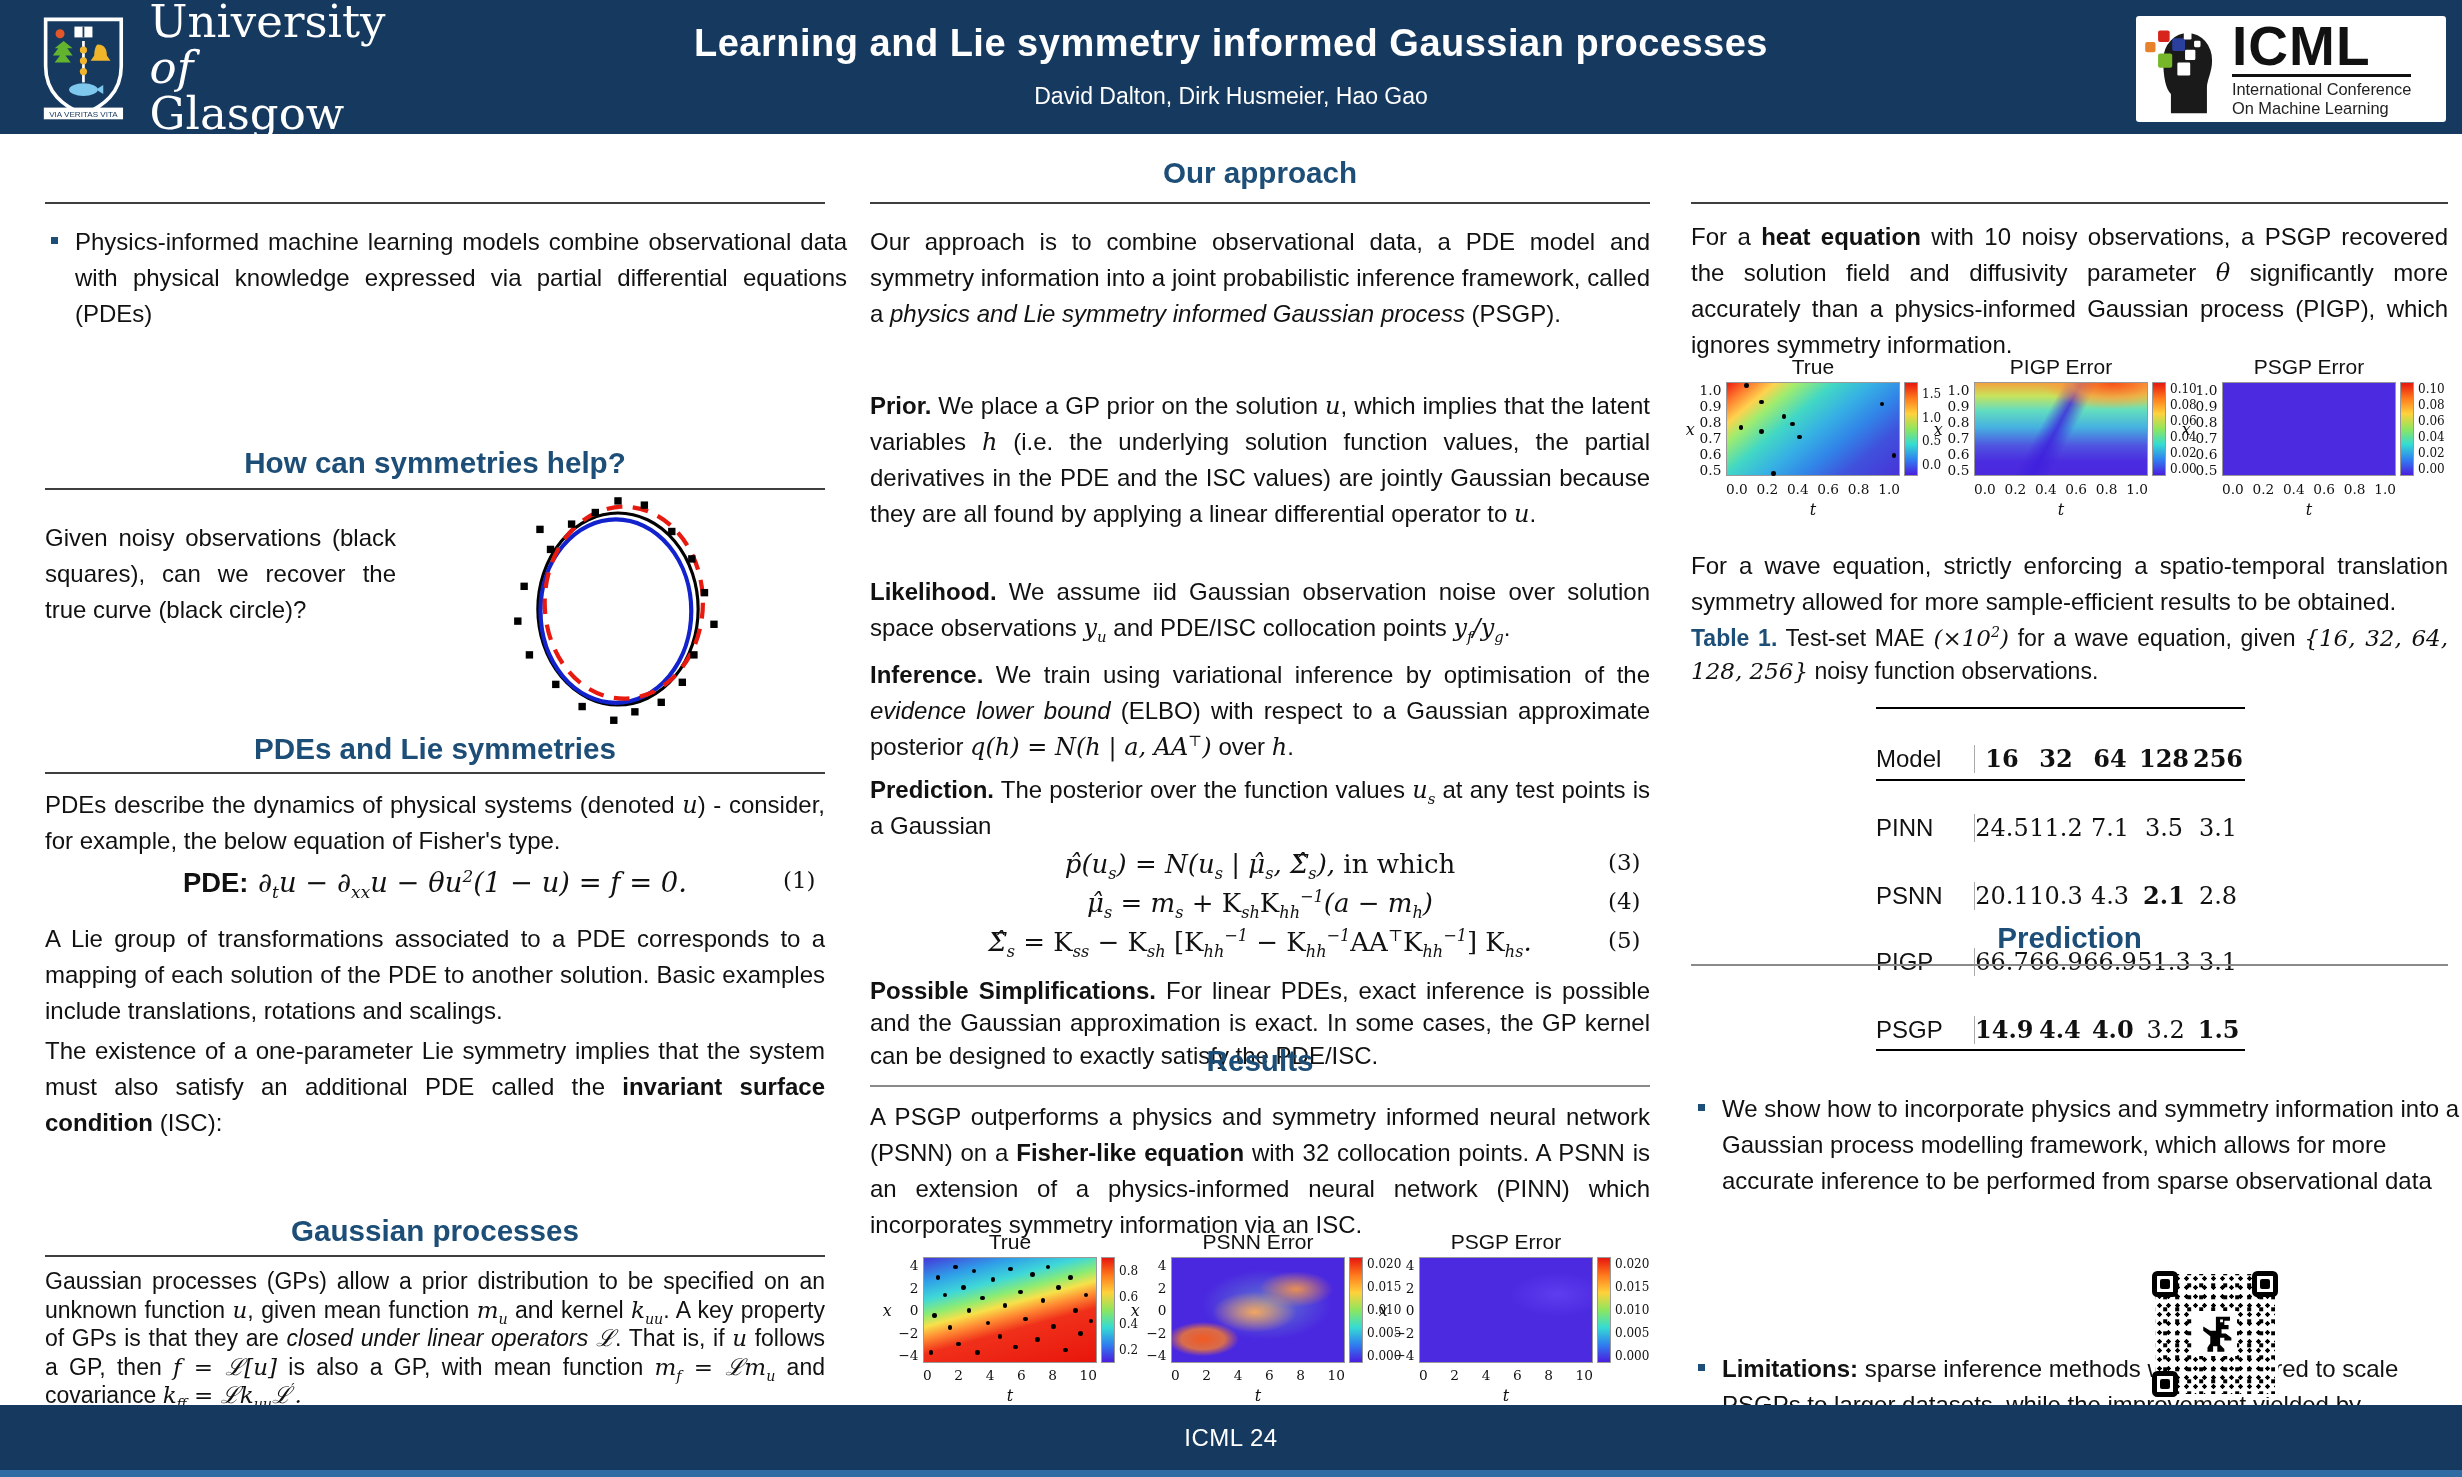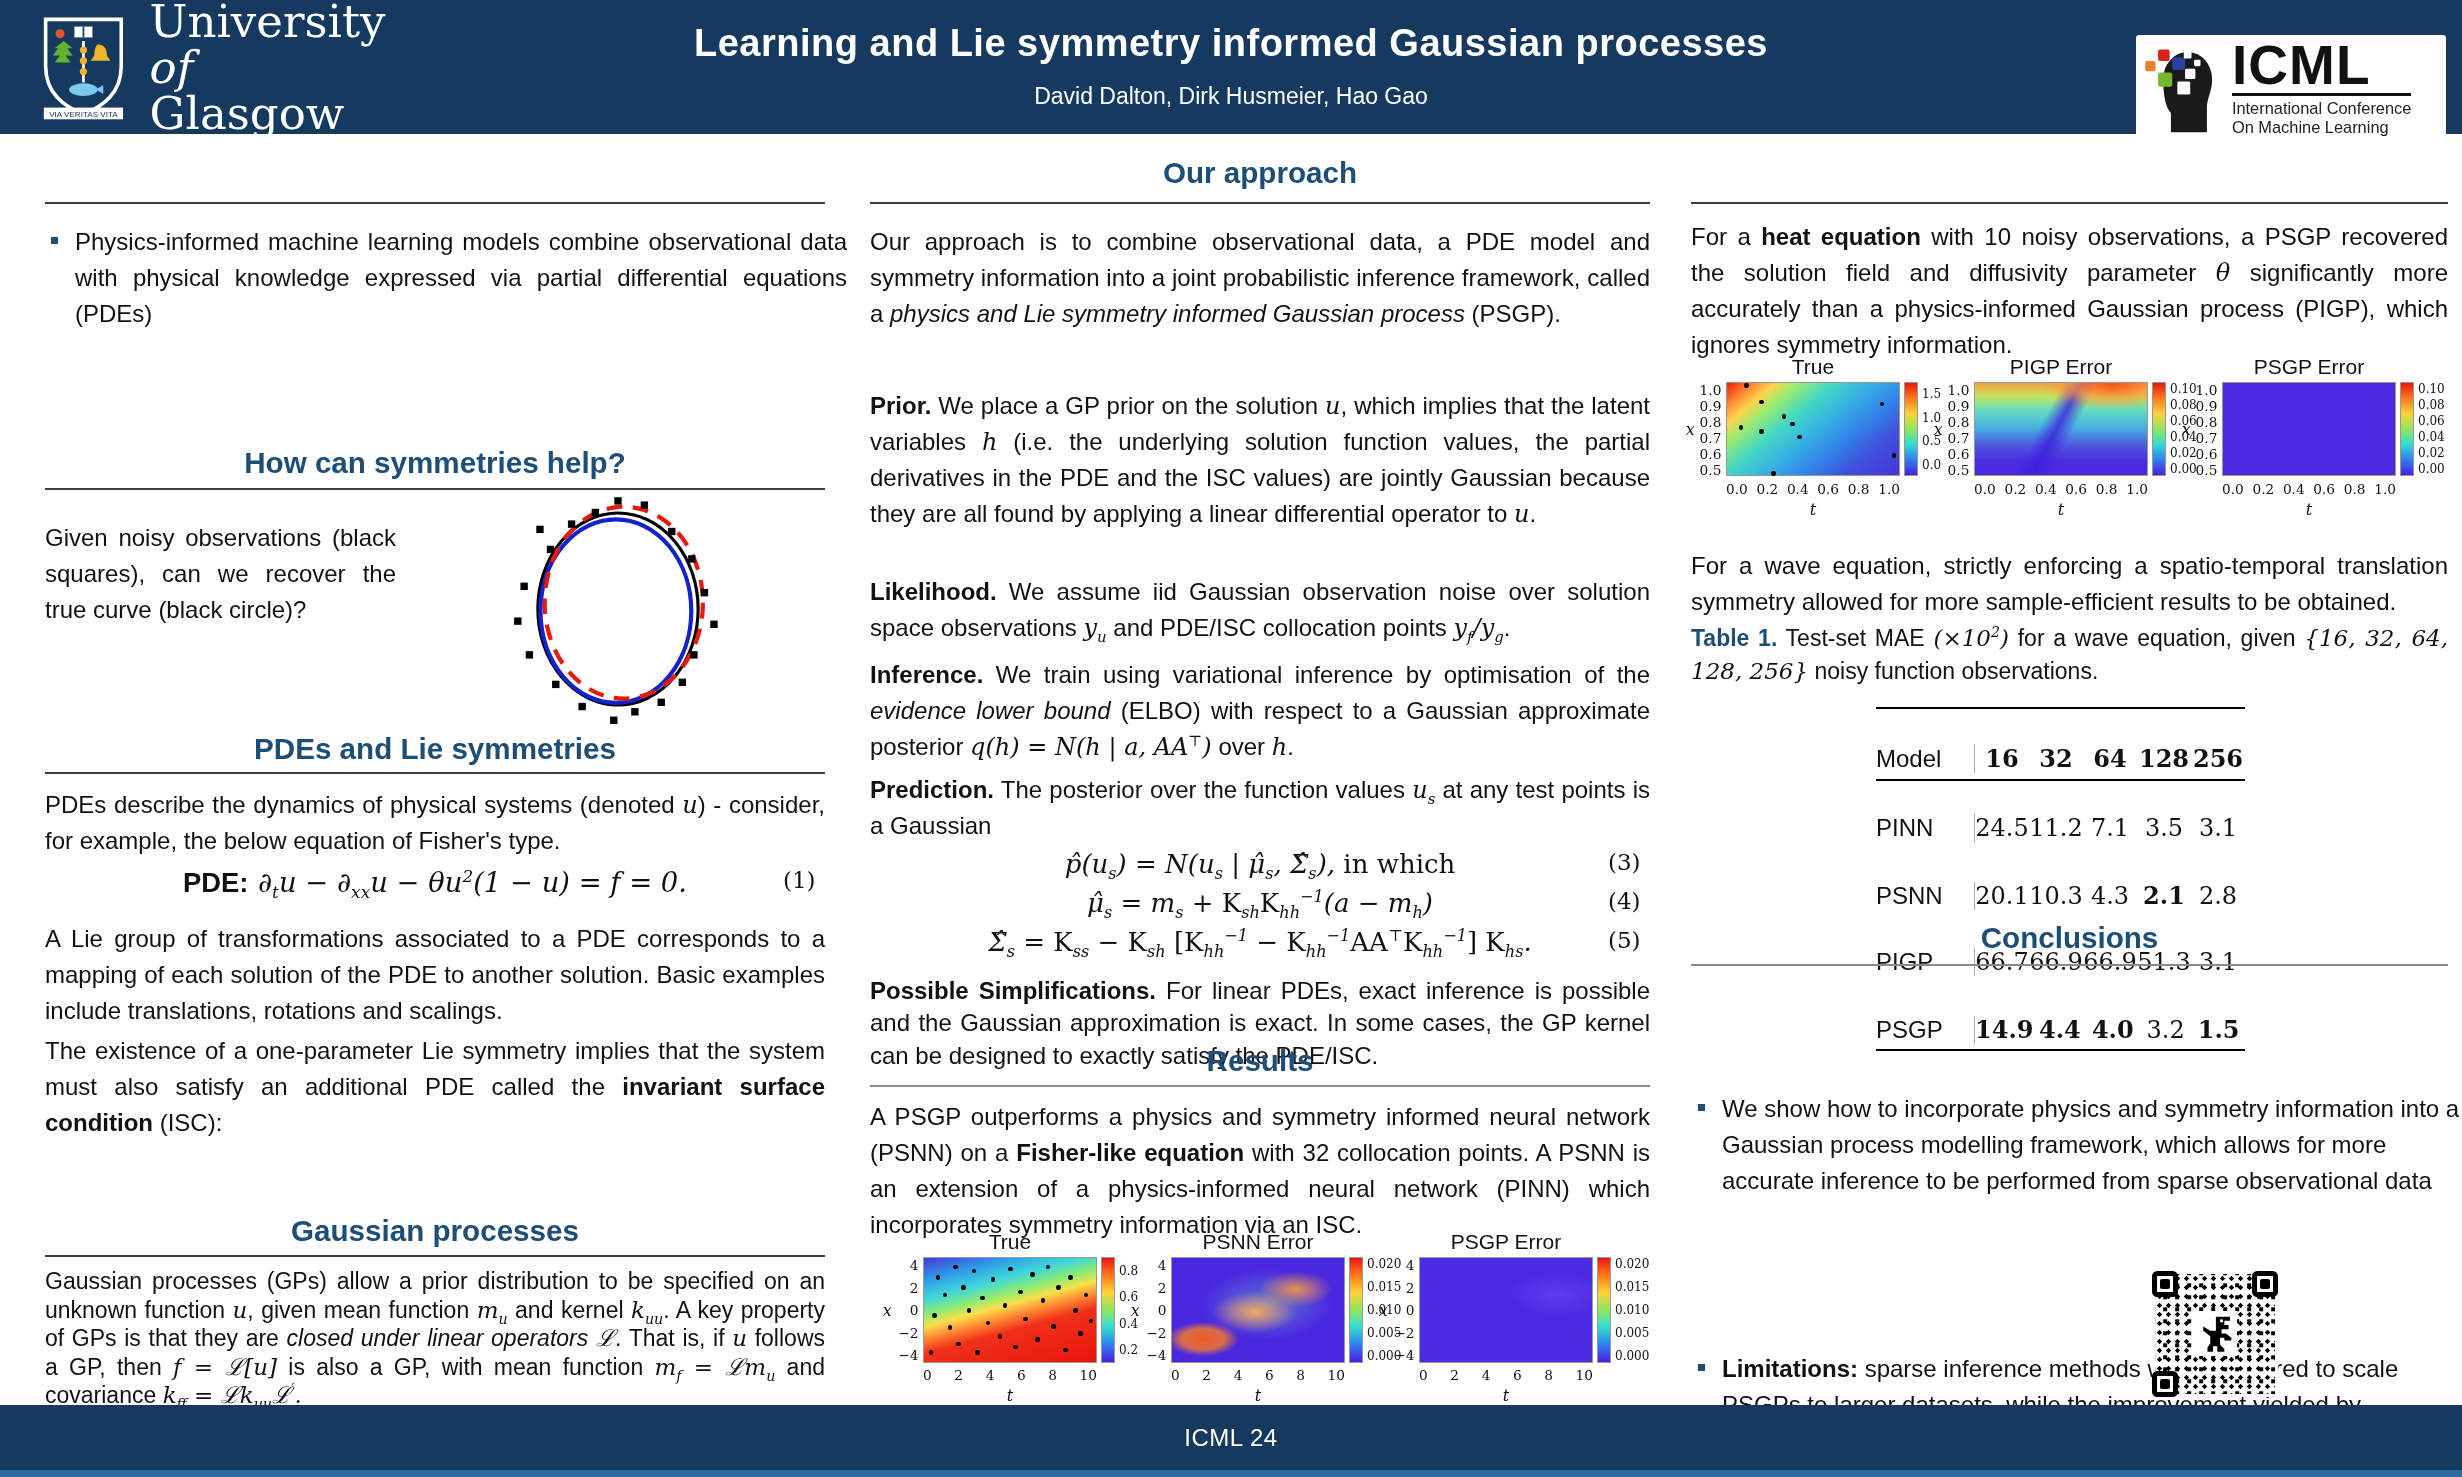--- a/index.html
+++ b/index.html
@@ -13,21 +13,21 @@
   .ftr-label{color:#fff;font-size:24px;letter-spacing:0.5px;}
   .title{position:absolute;left:475px;right:475px;top:22px;text-align:center;color:#fff;
          font-size:38px;font-weight:bold;letter-spacing:0.5px;}
   .authors{position:absolute;left:633px;right:633px;top:83px;text-align:center;color:#fff;font-size:23px;}
   
   .uofg{position:absolute;left:31px;top:13.7px;width:364px;height:108px;display:flex;align-items:center;gap:13.7px;}
   .uofg-text{color:#fff;font-family:"DejaVu Serif",serif;line-height:1.02;font-size:45px;}
   .uofg-text .of{font-style:italic;}
   
   .icml{position:absolute;left:2136px;top:16px;width:310px;height:106px;background:#fff;border-radius:3.2px;
-        display:flex;align-items:center;gap:9.5px;padding:0 7.4px;box-sizing:border-box;margin-top:19px;}
+        display:flex;align-items:center;gap:9.5px;padding:0 7.4px;box-sizing:border-box;}
   .icml-txt{display:flex;flex-direction:column;}
   .icml-acro{font-size:55px;font-weight:800;color:#111;line-height:0.95;letter-spacing:1.1px;
              border-bottom:3.7px solid #111;padding-bottom:2.1px;}
   .icml-sub{font-size:16.4px;color:#222;line-height:1.15;margin-top:3.2px;}
   
   .sec-h{position:absolute;text-align:center;color:#1d4e77;font-weight:bold;font-size:29.6px;}
   .rule{position:absolute;height:1.6px;background:#3f3f3f;}
   .para{position:absolute;font-size:24px;line-height:1.5;text-align:justify;}
   .para.tight{font-size:23px;line-height:1.24;}
   .b{font-weight:bold;}
@@ -508,21 +508,21 @@
       <div class="trow">
         <div class="c-model">PSGP</div>
         <div class="c-val b">14.9</div>
         <div class="c-val b">4.4</div>
         <div class="c-val b">4.0</div>
         <div class="c-val">3.2</div>
         <div class="c-val b">1.5</div>
       </div>
     </div>
 
-  <div class="sec-h" style="left:1691px;top:921px;width:757px;">Conclusions</div>
+  <div class="sec-h" style="left:1691px;top:921px;width:757px;">Prediction</div>
   <div class="rule" style="left:1691px;top:964px;width:757px;background:#8a8a8a;"></div>
 
   <div class="para bullet" style="left:1697px;top:983px;width:752px;text-align:left;">
     <span class="bullet-sq"></span>
     <span><span>We show how to incorporate physics and symmetry information into a Gaussian process modelling framework, which allows for more accurate inference to be performed from sparse observational data</span></span>
   </div>
   <div class="para bullet" style="left:1697px;top:1135px;width:752px;text-align:left;">
     <span class="bullet-sq"></span>
     <span><span class="b">Limitations:</span><span> sparse inference methods will be required to scale PSGPs to larger datasets, while the improvement yielded by incorporating symmetry information is likely dependent on the orthogonality between the PDE and ISC</span></span>
   </div>

